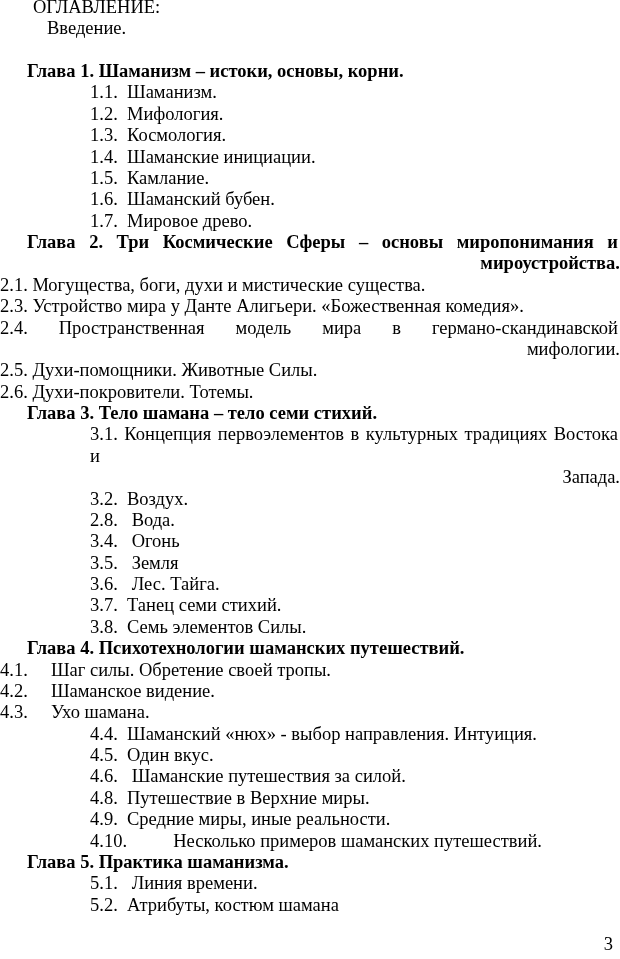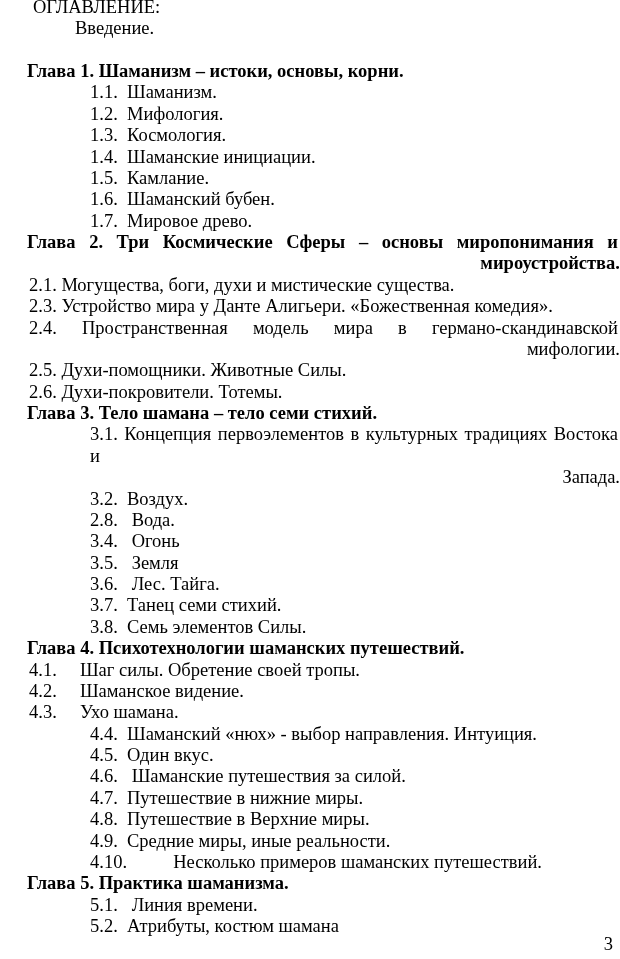--- a/index.html
+++ b/index.html
@@ -19,24 +19,24 @@
   }
   .content {
     margin-top: -3px;
     width: 620px;
   }
   .line {
     white-space: pre-wrap;
     min-height: 21.37px;
   }
   .l-title        { padding-left: 33px; }
-  .l-intro        { padding-left: 47px; margin-left: 28px; }
+  .l-intro        { padding-left: 47px; }
   .l-chapter      { padding-left: 27px; font-weight: bold; }
   .l-item         { padding-left: 50px; margin-left: 40px; }
-  .l-item-shallow { padding-left: 29px; }
+  .l-item-shallow { }
   .l-cont         { padding-left: 1px; text-align: right; }
   .l-blank        { }
   .bold           { font-weight: bold; }
   .justify {
     white-space: normal;
     text-align: justify;
     text-align-last: justify;
     padding-right: 2px;
   }
   .page-number {
@@ -78,21 +78,20 @@
     <div class="line l-item">3.6.   Лес. Тайга.</div>
     <div class="line l-item">3.7.  Танец семи стихий.</div>
     <div class="line l-item">3.8.  Семь элементов Силы.</div>
     <div class="line l-chapter bold">Глава 4. Психотехнологии шаманских путешествий.</div>
     <div class="line l-item-shallow">4.1.     Шаг силы. Обретение своей тропы.</div>
     <div class="line l-item-shallow">4.2.     Шаманское видение.</div>
     <div class="line l-item-shallow">4.3.     Ухо шамана.</div>
     <div class="line l-item">4.4.  Шаманский «нюх» - выбор направления. Интуиция.</div>
     <div class="line l-item">4.5.  Один вкус.</div>
     <div class="line l-item">4.6.   Шаманские путешествия за силой.</div>
-    <div class="line l-item">4.7.  Путешествие в нижние миры.</div>
     <div class="line l-item">4.8.  Путешествие в Верхние миры.</div>
     <div class="line l-item">4.9.  Средние миры, иные реальности.</div>
     <div class="line l-item">4.10.          Несколько примеров шаманских путешествий.</div>
     <div class="line l-chapter bold">Глава 5. Практика шаманизма.</div>
     <div class="line l-item">5.1.   Линия времени.</div>
     <div class="line l-item">5.2.  Атрибуты, костюм шамана</div>
   </div>
 
 <div class="page-number">3</div>
 

